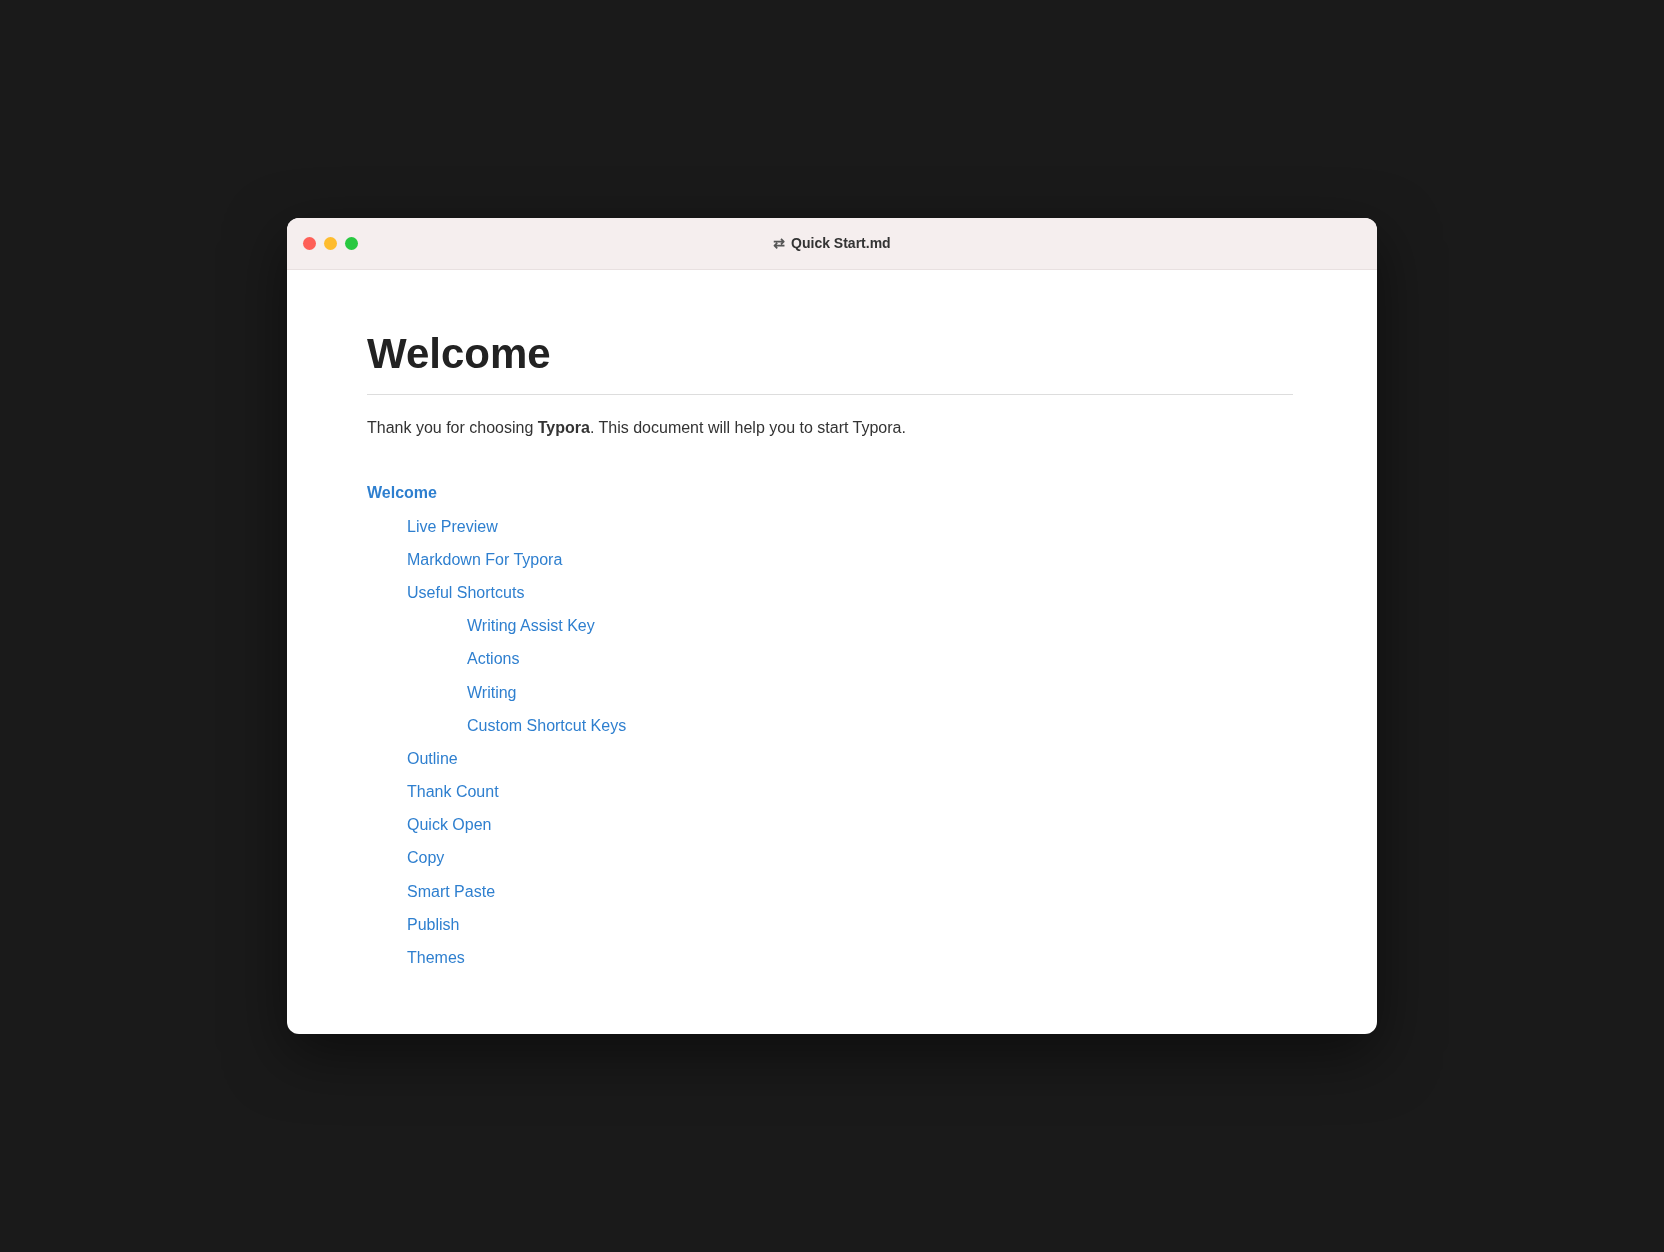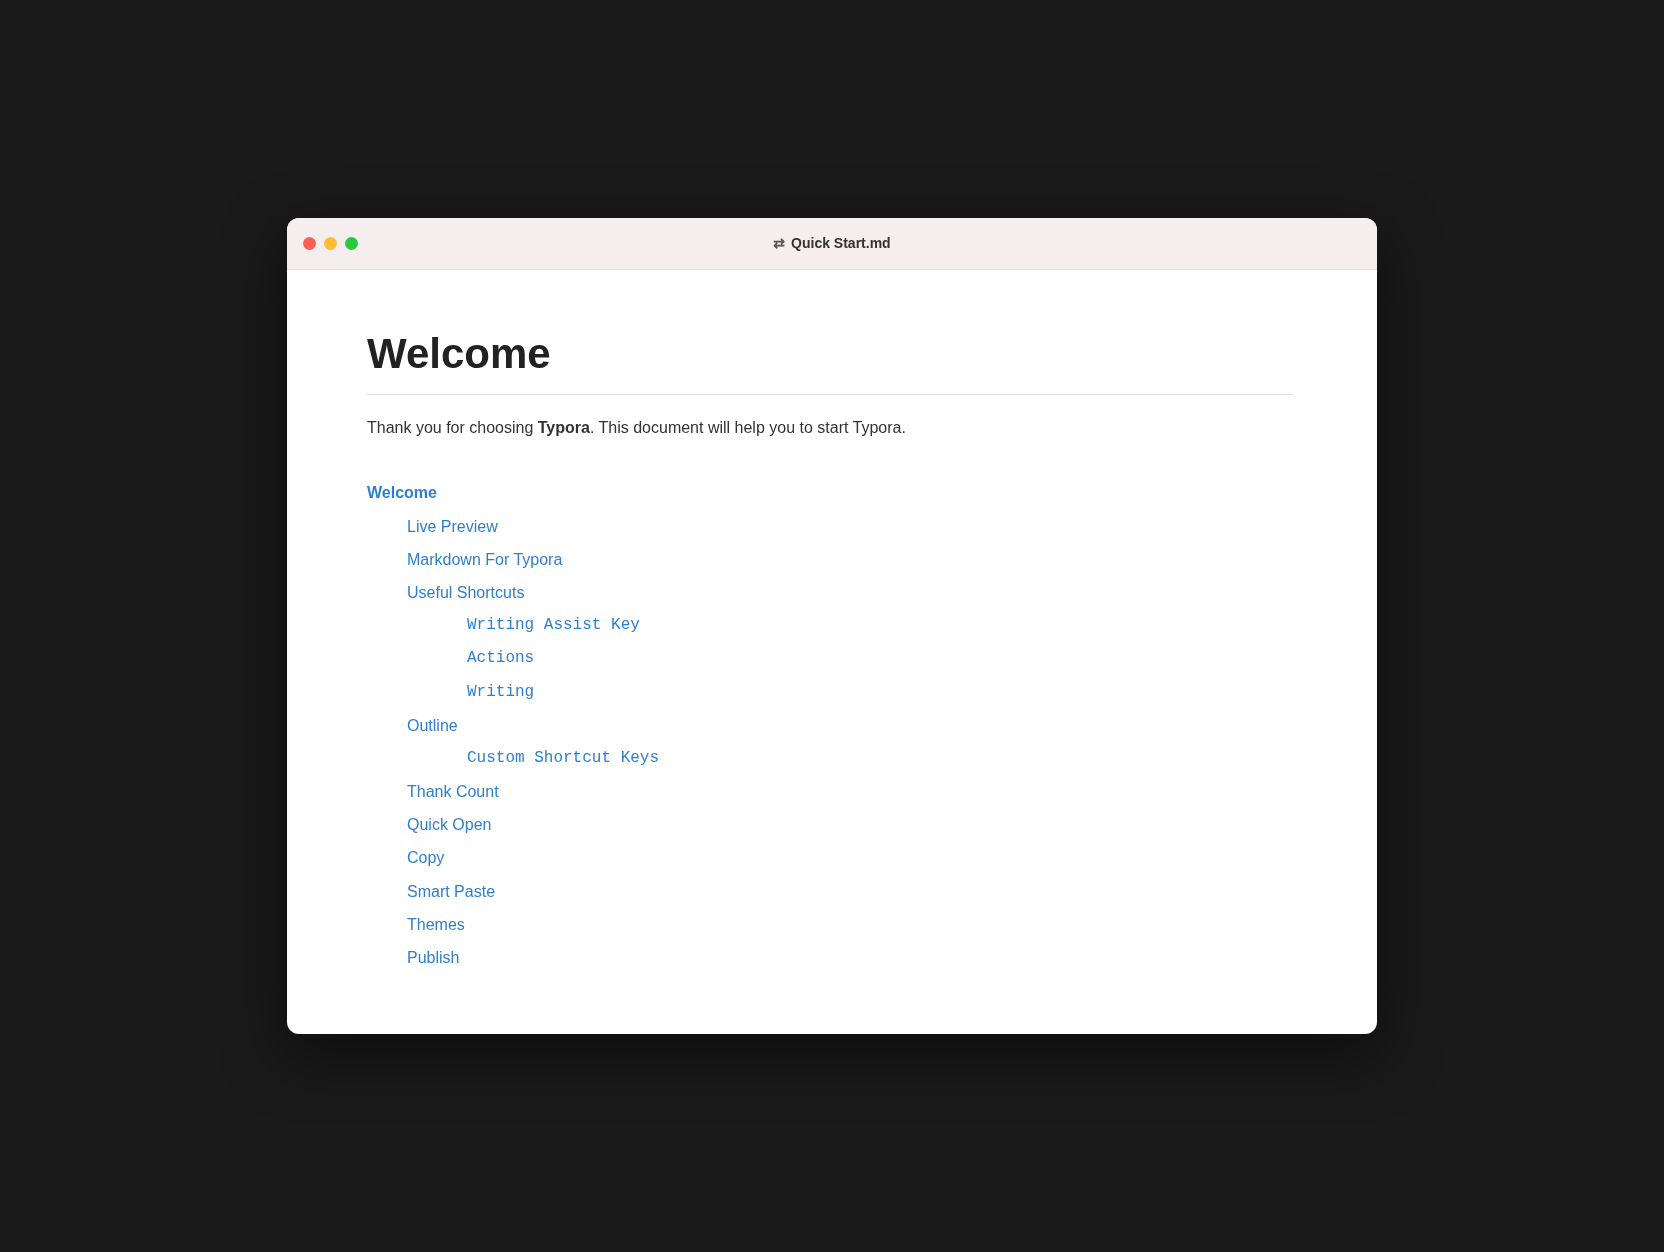--- a/index.html
+++ b/index.html
@@ -128,21 +128,20 @@
       font-weight: 600;
       font-size: 16px;
     }
 
     .toc-item.level-2 {
       padding-left: 40px;
     }
 
     .toc-item.level-3 {
       padding-left: 100px;
-      font-family: Liberation Mono, monospace;
     }
   </style>
 </head>
 <body>
 
 <div class="window">
 
   <div class="titlebar">
     <div class="traffic-lights">
       <div class="traffic-light traffic-light-close"></div>
@@ -164,24 +163,24 @@
     </p>
 
     <nav class="toc">
     <a class="toc-item level-1" href="#">Welcome</a>
         <a class="toc-item level-2" href="#">Live Preview</a>
         <a class="toc-item level-2" href="#">Markdown For Typora</a>
         <a class="toc-item level-2" href="#">Useful Shortcuts</a>
         <a class="toc-item level-3" href="#">Writing Assist Key</a>
         <a class="toc-item level-3" href="#">Actions</a>
         <a class="toc-item level-3" href="#">Writing</a>
+        <a class="toc-item level-3" href="#">Custom Shortcut Keys</a>
         <a class="toc-item level-2" href="#">Outline</a>
-        <a class="toc-item level-3" href="#">Custom Shortcut Keys</a>
         <a class="toc-item level-2" href="#">Thank Count</a>
         <a class="toc-item level-2" href="#">Quick Open</a>
         <a class="toc-item level-2" href="#">Copy</a>
         <a class="toc-item level-2" href="#">Smart Paste</a>
+        <a class="toc-item level-2" href="#">Publish</a>
         <a class="toc-item level-2" href="#">Themes</a>
-        <a class="toc-item level-2" href="#">Publish</a>
       </nav>
 
   </div>
 </div>
 
 </body></html>

